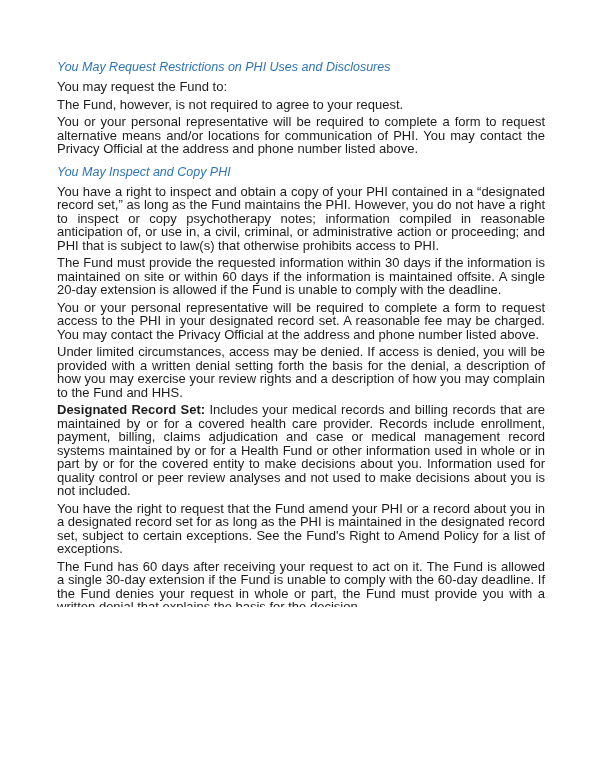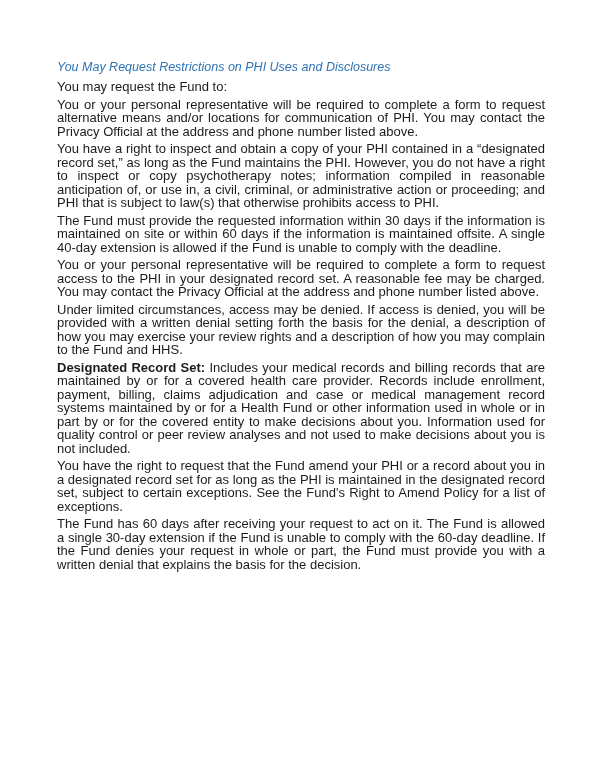--- a/index.html
+++ b/index.html
@@ -75,29 +75,31 @@
 </head>
 <body>
 
 <div class="page">
 
   <div class="section">
     <h2 class="section-heading">You May Request Restrictions on PHI Uses and Disclosures</h2>
     <p class="body">You may request the Fund to:</p>
     <ul class="bullets">
     </ul>
+    <p class="body">The Fund, however, is not required to agree to your request.</p>
   </div>
 
   <div class="section">
     <p class="body">You or your personal representative will be required to complete a form to request alternative means and/or locations for communication of PHI. You may contact the Privacy Official at the address and phone number listed above.</p>
   </div>
 
   <div class="section">
+    <h2 class="section-heading">You May Inspect and Copy PHI</h2>
     <p class="body">You have a right to inspect and obtain a copy of your PHI contained in a “designated record set,” as long as the Fund maintains the PHI. However, you do not have a right to inspect or copy psychotherapy notes; information compiled in reasonable anticipation of, or use in, a civil, criminal, or administrative action or proceeding; and PHI that is subject to law(s) that otherwise prohibits access to PHI.</p>
-    <p class="body">The Fund must provide the requested information within 30 days if the information is maintained on site or within 60 days if the information is maintained offsite. A single 40-day extension is allowed if the Fund is unable to comply with the deadline.</p>
+    <p class="body">The Fund must provide the requested information within 30 days if the information is maintained on site or within 60 days if the information is maintained offsite. A single 20-day extension is allowed if the Fund is unable to comply with the deadline.</p>
     <p class="body">You or your personal representative will be required to complete a form to request access to the PHI in your designated record set. A reasonable fee may be charged. You may contact the Privacy Official at the address and phone number listed above.</p>
     <p class="body">Under limited circumstances, access may be denied. If access is denied, you will be provided with a written denial setting forth the basis for the denial, a description of how you may exercise your review rights and a description of how you may complain to the Fund and HHS.</p>
     <p class="body"><span class="definition-term">Designated Record Set:</span> <span>Includes your medical records and billing records that are maintained by or for a covered health care provider. Records include enrollment, payment, billing, claims adjudication and case or medical management record systems maintained by or for a Health Fund or other information used in whole or in part by or for the covered entity to make decisions about you. Information used for quality control or peer review analyses and not used to make decisions about you is not included.</span></p>
   </div>
 
   <div class="section">
     <p class="body">You have the right to request that the Fund amend your PHI or a record about you in a designated record set for as long as the PHI is maintained in the designated record set, subject to certain exceptions. See the Fund's Right to Amend Policy for a list of exceptions.</p>
     <p class="body">The Fund has 60 days after receiving your request to act on it. The Fund is allowed a single 30-day extension if the Fund is unable to comply with the 60-day deadline. If the Fund denies your request in whole or part, the Fund must provide you with a written denial that explains the basis for the decision.</p>
   </div>
 

